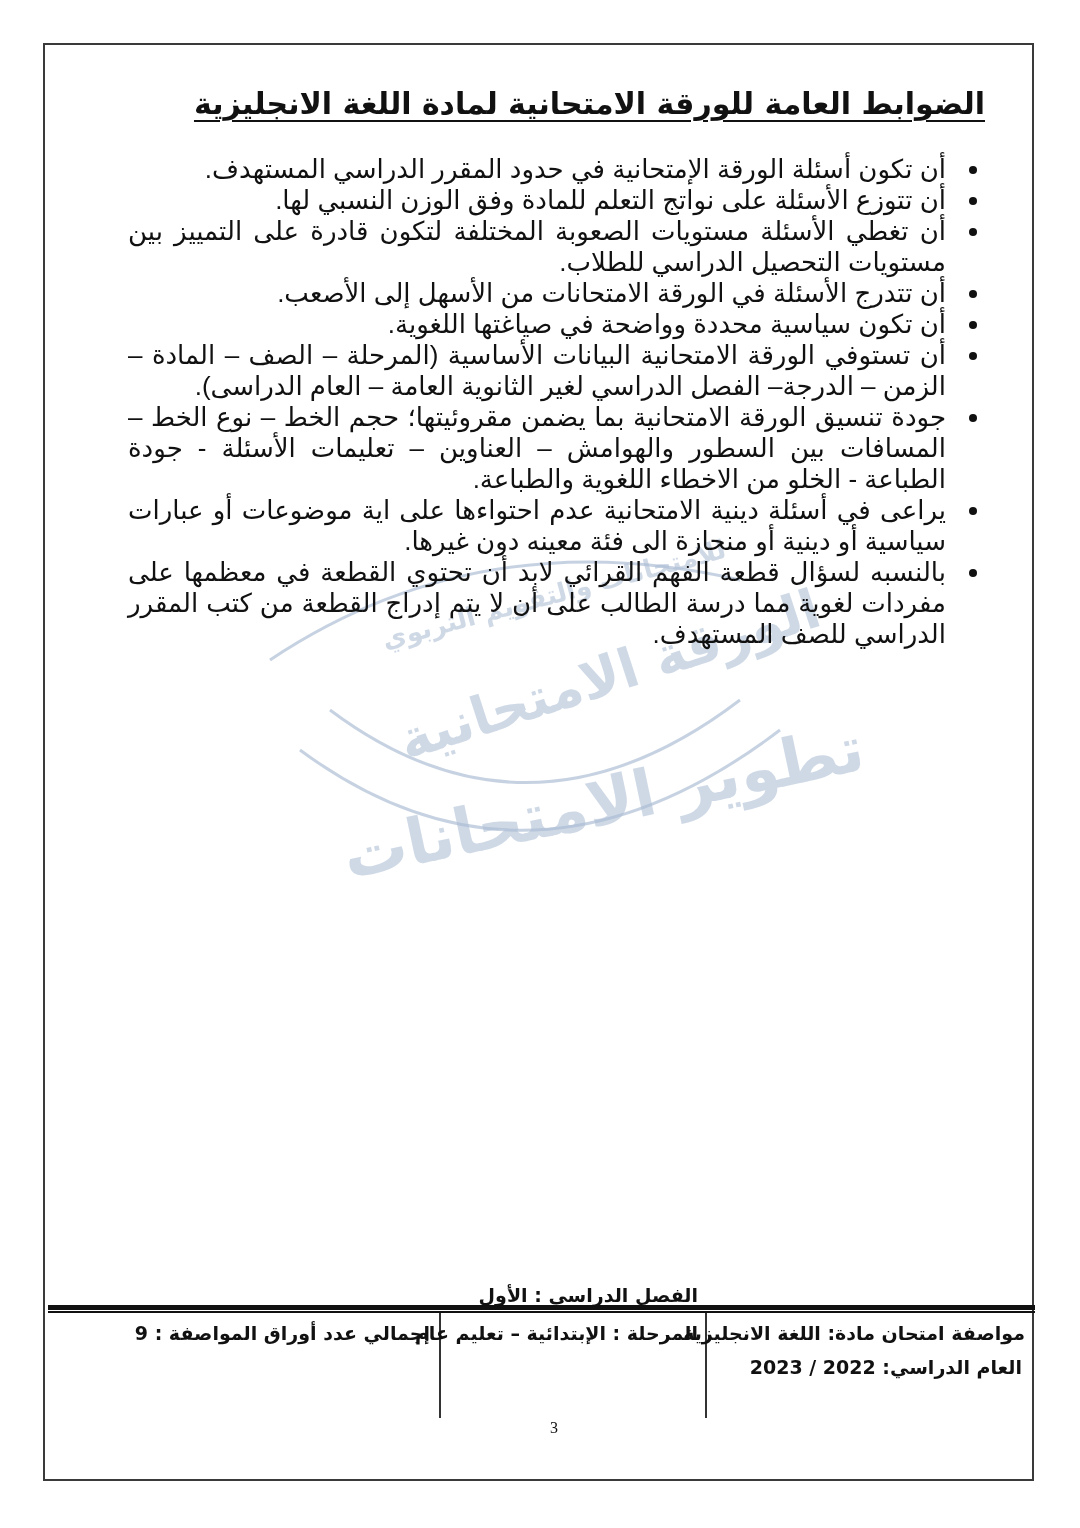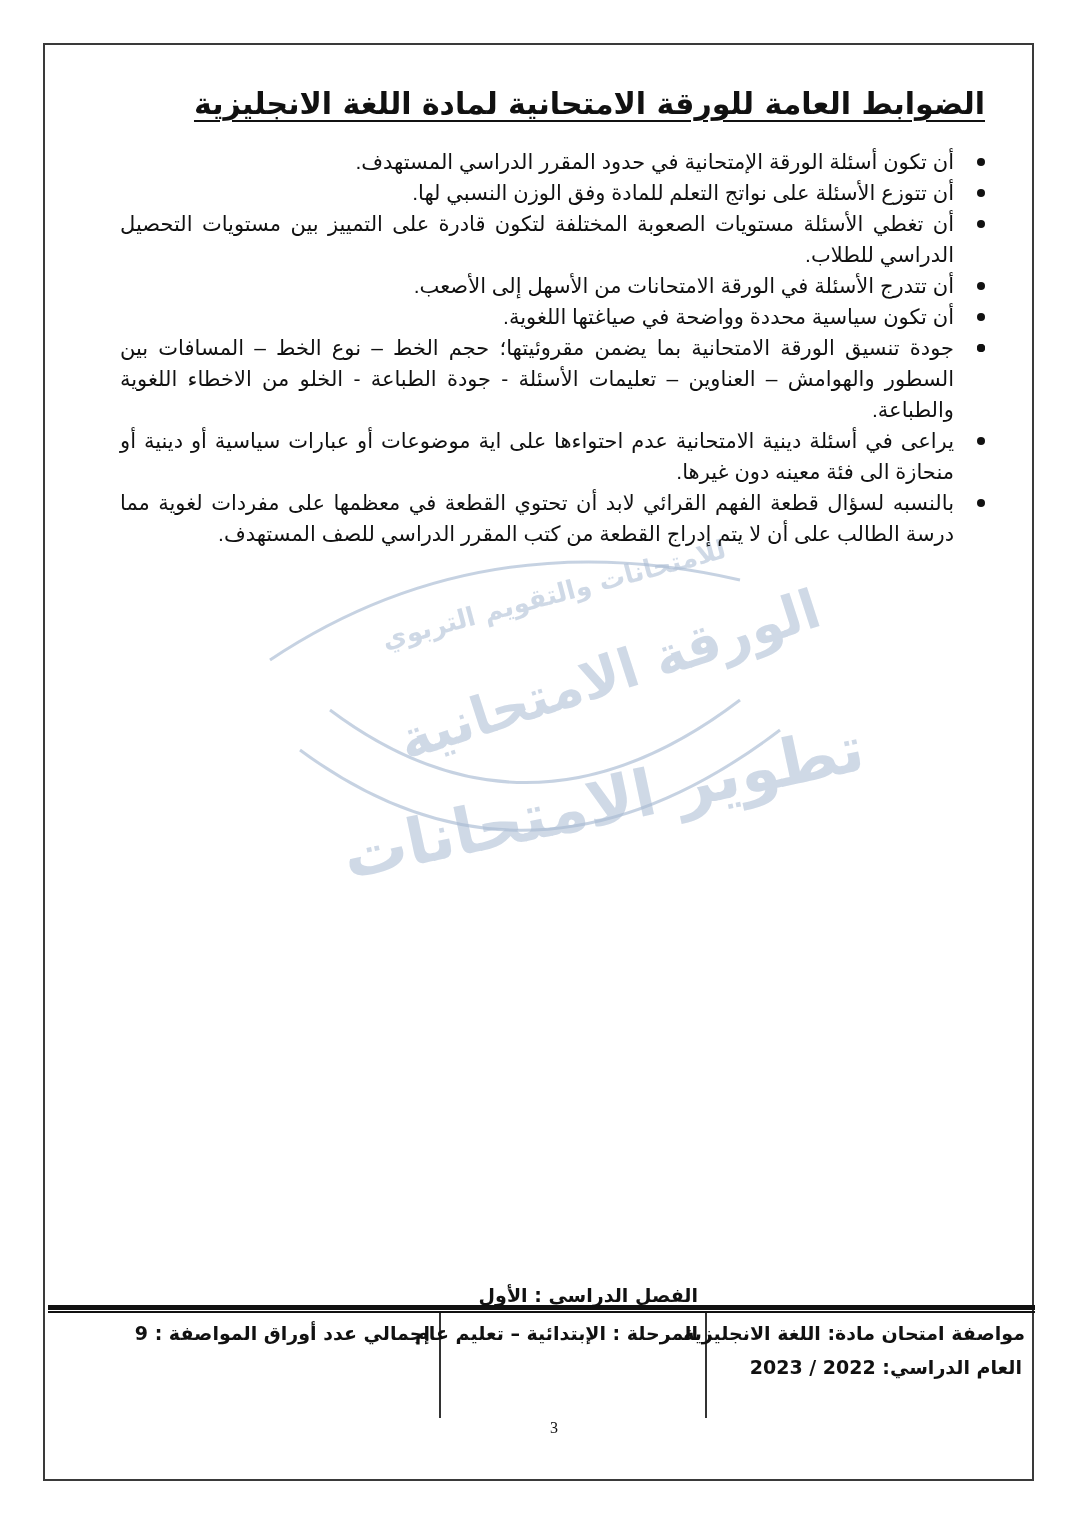--- a/index.html
+++ b/index.html
@@ -5,22 +5,22 @@
   html, body { margin: 0; padding: 0; background: #ffffff; }
   body { width: 1080px; height: 1528px; position: relative; overflow: hidden;
          font-family: "Liberation Sans", "DejaVu Sans", sans-serif; color: #111; }
   .page-border { position: absolute; left: 43px; top: 43px; width: 991px; height: 1438px;
          border: 2px solid #3a3a3a; box-sizing: border-box; }
   .watermark { position: absolute; left: 180px; top: 520px; width: 700px; height: 360px;
          pointer-events: none; }
   .heading { position: absolute; right: 95px; top: 86px; direction: rtl;
          font-family: "DejaVu Sans", sans-serif; font-weight: bold; font-size: 30px;
          text-decoration: underline; text-underline-offset: 6px; text-decoration-thickness: 2px; }
-  .rules { position: absolute; left: 120px; right: 92px; top: 146px; margin: 0; padding: 0;
-         direction: rtl; list-style: none; font-size: 21px; line-height: 31px; text-align: justify; }
+  .rules { position: absolute; left: 120px; right: 92px; top: 146px; margin: 8px; padding: 0;
+         direction: rtl; list-style: none; font-size: 26px; line-height: 31px; text-align: justify; }
   .rules li { position: relative; padding-right: 34px; margin-bottom: 0; }
   .rules li .bullet { position: absolute; right: 3px; top: 12px; width: 8px; height: 8px;
          border-radius: 50%; background: #111; }
   .footer-rule { position: absolute; left: 48px; width: 987px; background: #111; }
   .footer-rule.r1 { top: 1305px; height: 5px; }
   .footer-rule.r2 { top: 1311px; height: 2px; }
   .col-divider { position: absolute; top: 1313px; height: 105px; width: 2px; background: #333; }
   .footer-text { position: absolute; direction: rtl; font-family: "DejaVu Sans", sans-serif;
          font-weight: bold; font-size: 19px; white-space: nowrap; }
   .page-number { position: absolute; left: 550px; top: 1419px; font-size: 16px;
@@ -45,21 +45,21 @@
 </svg>
 
 <div class="heading">الضوابط العامة للورقة الامتحانية لمادة اللغة الانجليزية</div>
 
 <ul class="rules">
   <li><span class="bullet"></span><span>أن تكون أسئلة الورقة الإمتحانية في حدود المقرر الدراسي المستهدف.</span></li>
   <li><span class="bullet"></span><span>أن تتوزع الأسئلة على نواتج التعلم للمادة وفق الوزن النسبي لها.</span></li>
   <li><span class="bullet"></span><span>أن تغطي الأسئلة مستويات الصعوبة المختلفة لتكون قادرة على التمييز بين مستويات التحصيل الدراسي للطلاب.</span></li>
   <li><span class="bullet"></span><span>أن تتدرج الأسئلة في الورقة الامتحانات من الأسهل إلى الأصعب.</span></li>
   <li><span class="bullet"></span><span>أن تكون سياسية محددة وواضحة في صياغتها اللغوية.</span></li>
-  <li><span class="bullet"></span></li>
+  <li><span class="bullet"></span><span>أن تستوفي الورقة الامتحانية البيانات الأساسية (المرحلة – الصف – المادة – الزمن – الدرجة– الفصل الدراسي لغير الثانوية العامة – العام الدراسى).</span></li>
   <li><span class="bullet"></span><span>جودة تنسيق الورقة الامتحانية بما يضمن مقروئيتها؛ حجم الخط  – نوع الخط – المسافات بين السطور والهوامش – العناوين – تعليمات الأسئلة - جودة الطباعة - الخلو من الاخطاء اللغوية والطباعة.</span></li>
   <li><span class="bullet"></span><span>يراعى في أسئلة دينية الامتحانية عدم احتواءها على اية موضوعات أو عبارات سياسية أو دينية أو منحازة الى فئة معينه دون غيرها.</span></li>
   <li><span class="bullet"></span><span>بالنسبه لسؤال قطعة الفهم القرائي لابد أن تحتوي القطعة في معظمها على مفردات لغوية مما درسة الطالب على أن لا يتم إدراج القطعة من كتب المقرر الدراسي للصف المستهدف.</span></li>
 </ul>
 
 <div class="footer-rule r1"></div>
 <div class="footer-rule r2"></div>
 <div class="col-divider" style="left:705px;"></div>
 <div class="col-divider" style="left:439px;"></div>
 

